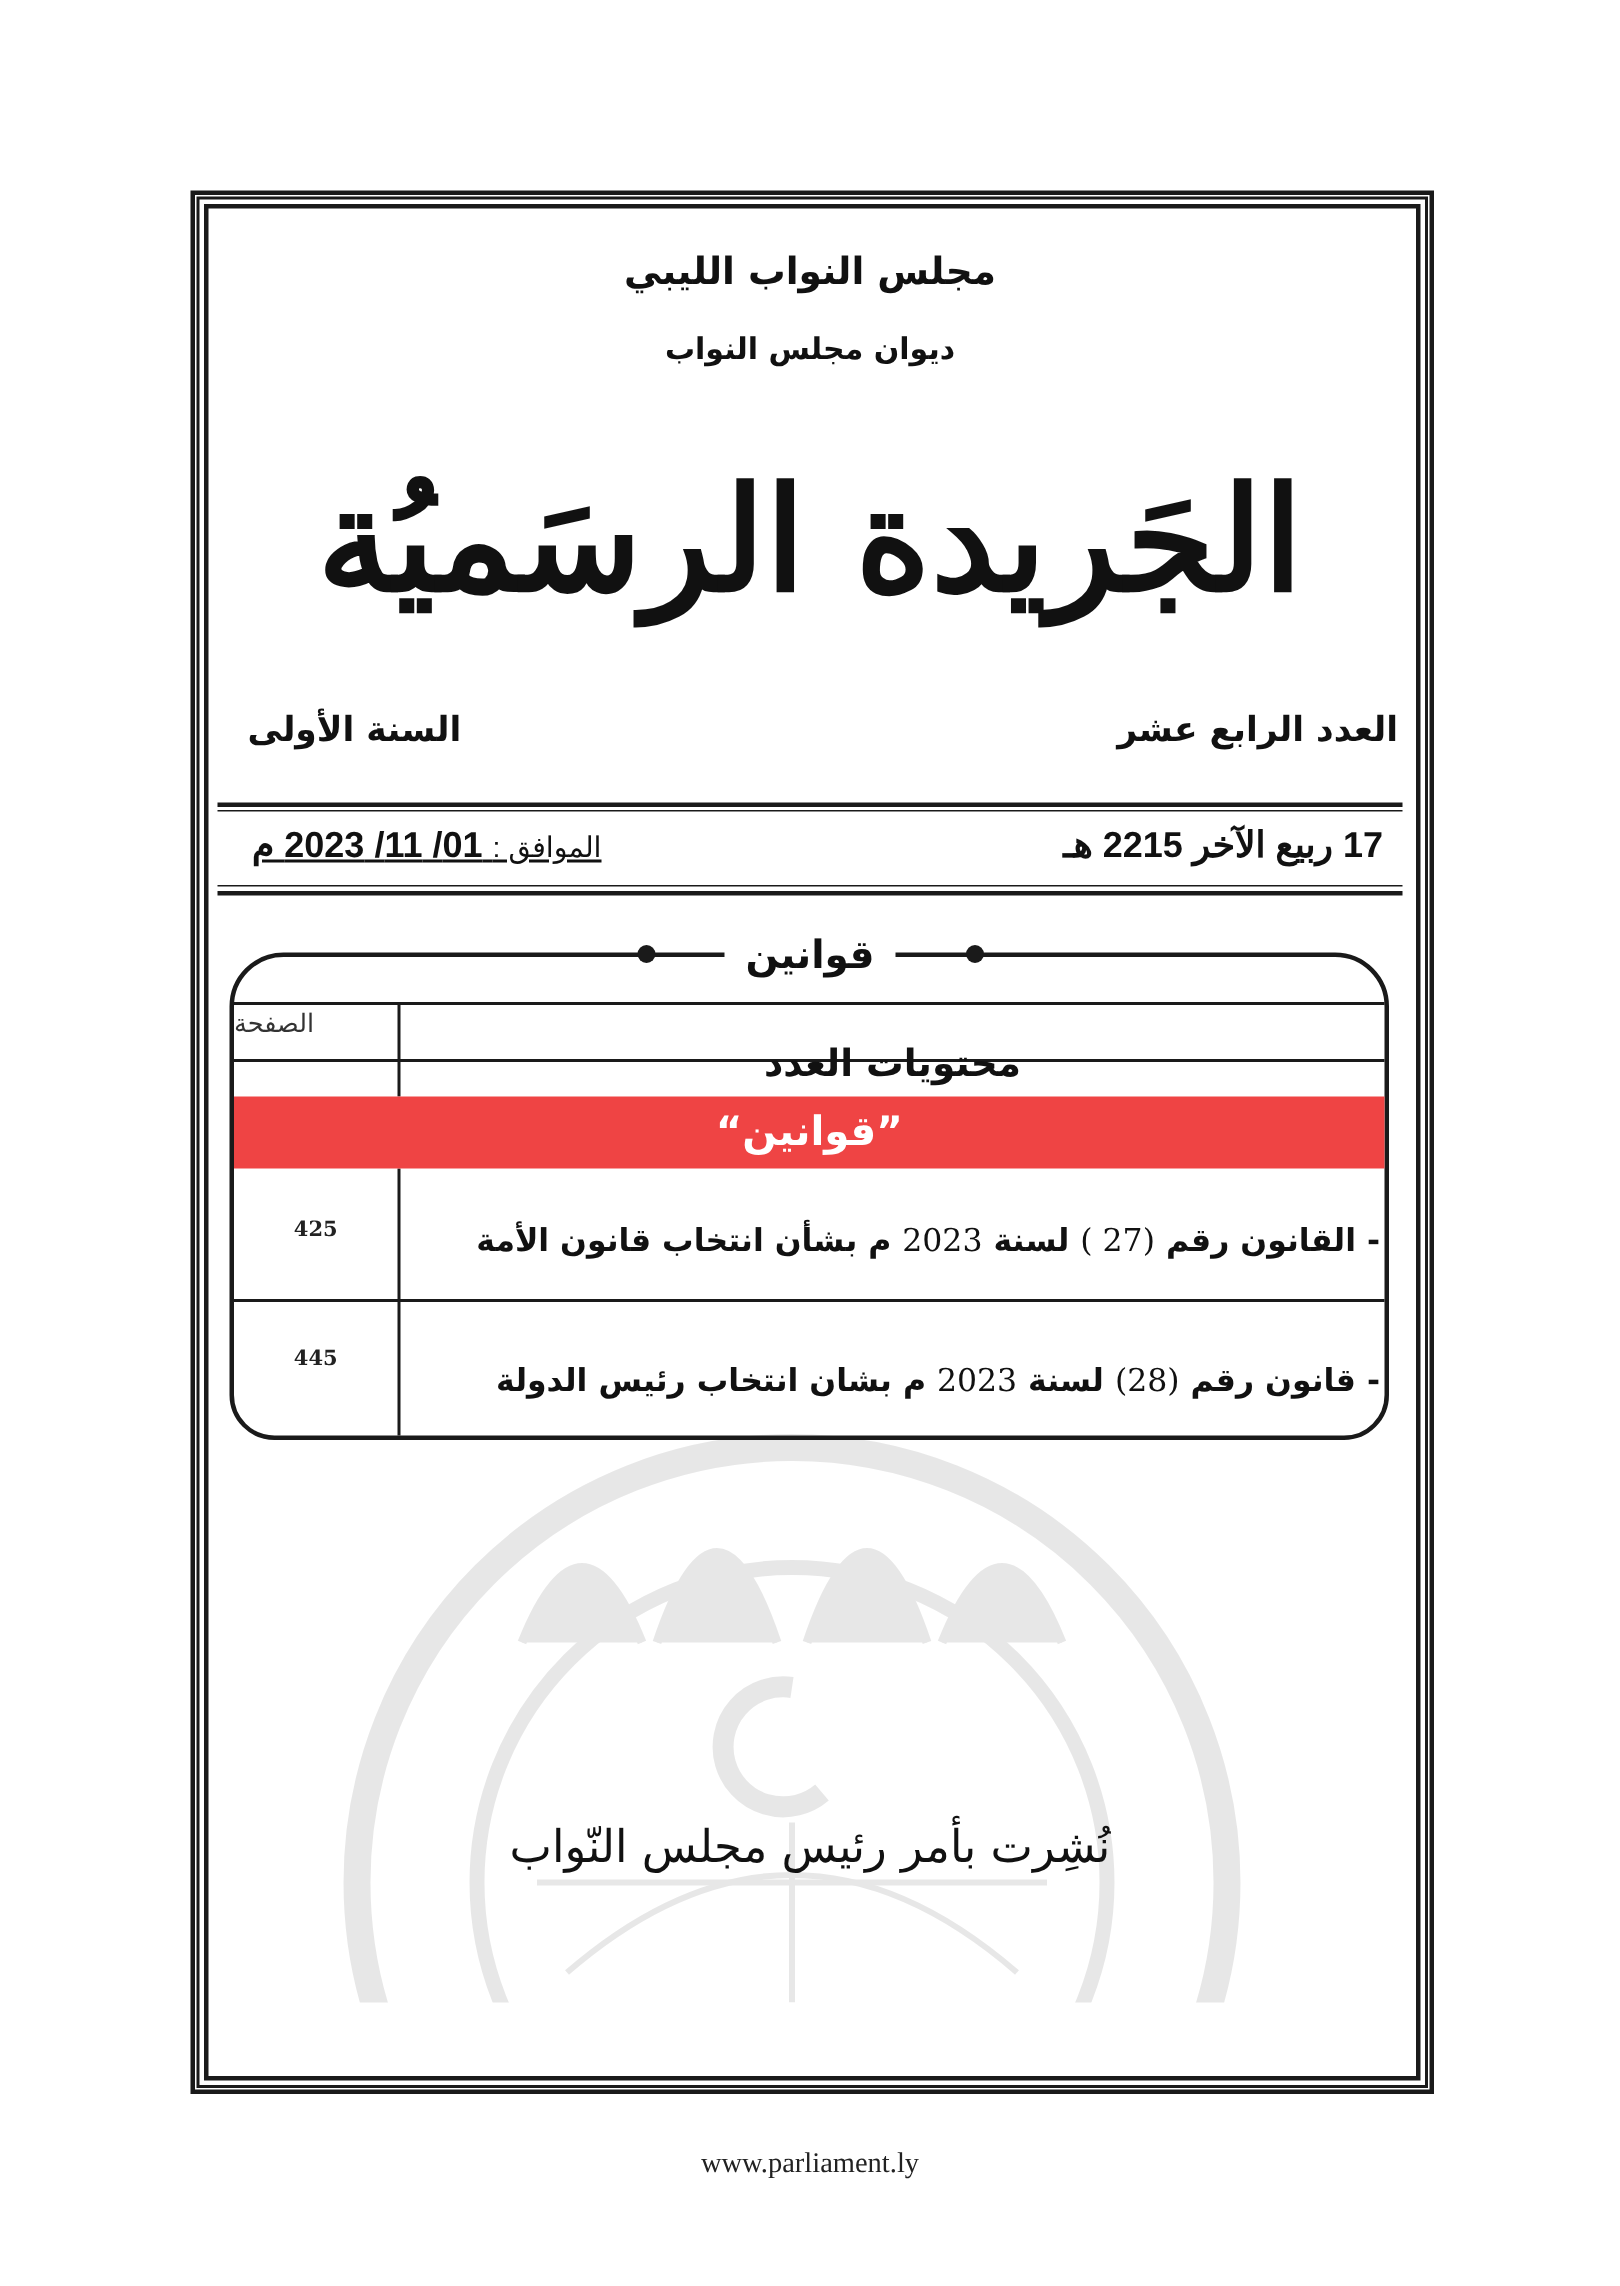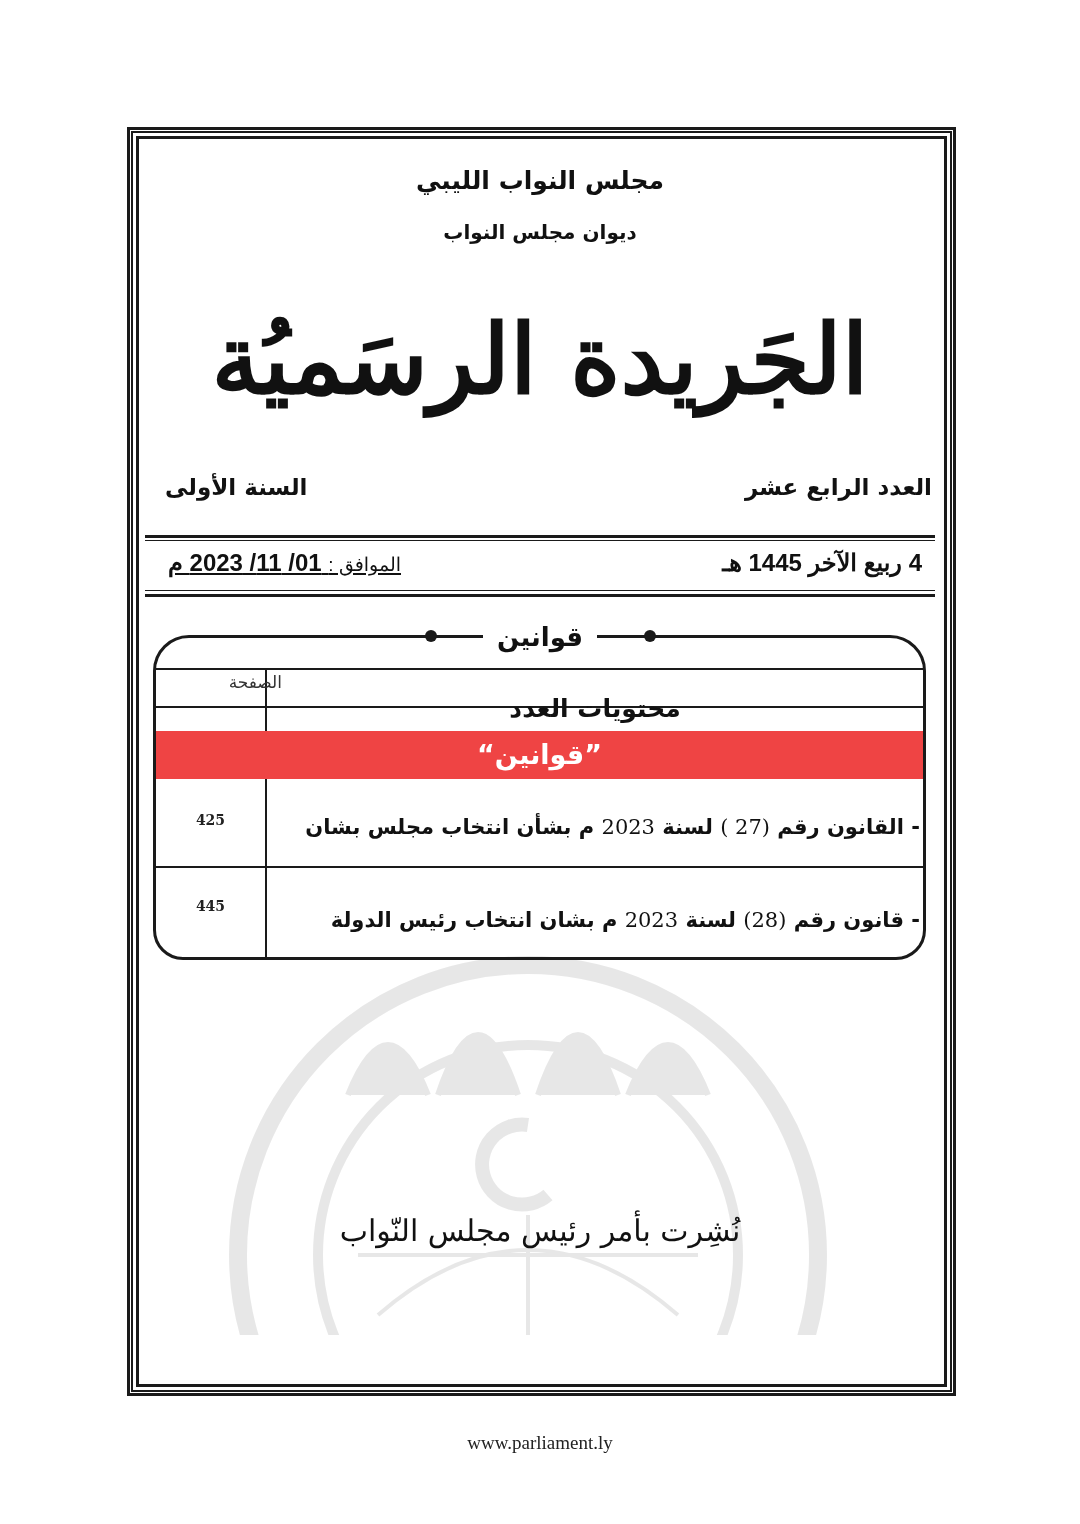--- a/index.html
+++ b/index.html
@@ -67,22 +67,22 @@
     line-height: 34px;
   }
   .cap-dot { position: absolute; top: 630px; width: 12px; height: 12px; border-radius: 50%; background: #1a1a1a; }
   .hline { position: absolute; left: 156px; width: 767px; background: #1a1a1a; }
   .vline { position: absolute; left: 265px; width: 2px; background: #1a1a1a; }
   .toc-head {
     position: absolute; left: 267px; width: 656px; top: 668px; height: 38px; text-align: center;
     font-weight: bold; font-size: 25px; line-height: 38px; margin-top: 22px;
   }
   .page-head {
-    position: absolute; left: 156px; width: 109px; top: 672px; text-align: right;
-    font-family: "DejaVu Serif", serif; font-size: 17px; color: #333; margin-left: 17px;
+    position: absolute; left: 156px; width: 109px; top: 672px; text-align: left;
+    font-family: "DejaVu Serif", serif; font-size: 17px; color: #333;
   }
   .section-band {
     position: absolute; left: 156px; width: 767px; top: 731px; height: 48px; background: #ef4444;
     color: #fff; text-align: center; font-weight: bold; font-size: 27px; line-height: 48px;
   }
   .entry-text {
     position: absolute; right: 160px; font-weight: bold; font-size: 21px; white-space: nowrap;
   }
   .entry-text .num { font-family: "DejaVu Serif", serif; font-weight: normal; font-size: 21px; }
   .entry-page {
@@ -119,21 +119,21 @@
 <div class="header2 ar">ديوان مجلس النواب</div>
 
 <div class="title ar">الجَريدة الرسَميُة</div>
 
 <div class="issue-no ar">العدد الرابع عشر</div>
 <div class="year ar">السنة الأولى</div>
 
 <div class="rule-thick" style="top:535px"></div>
 <div class="rule-thin" style="top:540px"></div>
 
-<div class="hijri ar">4 ربيع الآخر 1445 هـ</div>
+<div class="hijri ar">17 ربيع الآخر 2215 هـ</div>
 <div class="greg ar">
   <span class="lbl">الموافق :</span>
   <span>01/ 11/ 2023 م</span>
 </div>
 
 <div class="rule-thin" style="top:590px"></div>
 <div class="rule-thick" style="top:594px"></div>
 
 <div class="toc"></div>
 <div class="cap-dot" style="left:425px"></div>
@@ -151,21 +151,21 @@
 <div class="toc-head ar">محتويات العدد</div>
 <div class="page-head ar">الصفحة</div>
 
 <div class="section-band ar">”قوانين“</div>
 
 <div class="entry-text ar" style="top:815px">
   <span>- القانون رقم</span>
   <span class="num">(27 )</span>
   <span>لسنة</span>
   <span class="num">2023</span>
-  <span>م بشأن انتخاب مجلس بشان</span>
+  <span>م بشأن انتخاب قانون الأمة</span>
 </div>
 <div class="entry-page" style="top:812px">425</div>
 
 <div class="entry-text ar" style="top:908px">
   <span>- قانون رقم</span>
   <span class="num">(28)</span>
   <span>لسنة</span>
   <span class="num">2023</span>
   <span>م بشان انتخاب رئيس الدولة</span>
 </div>

